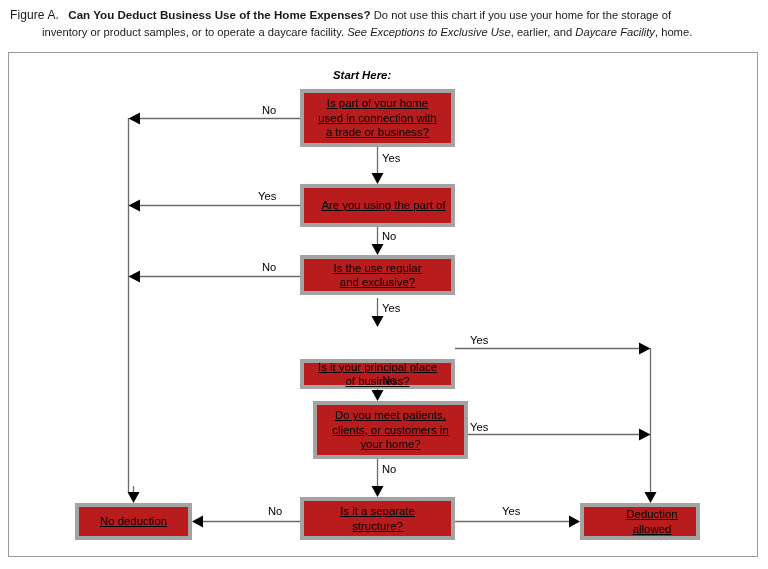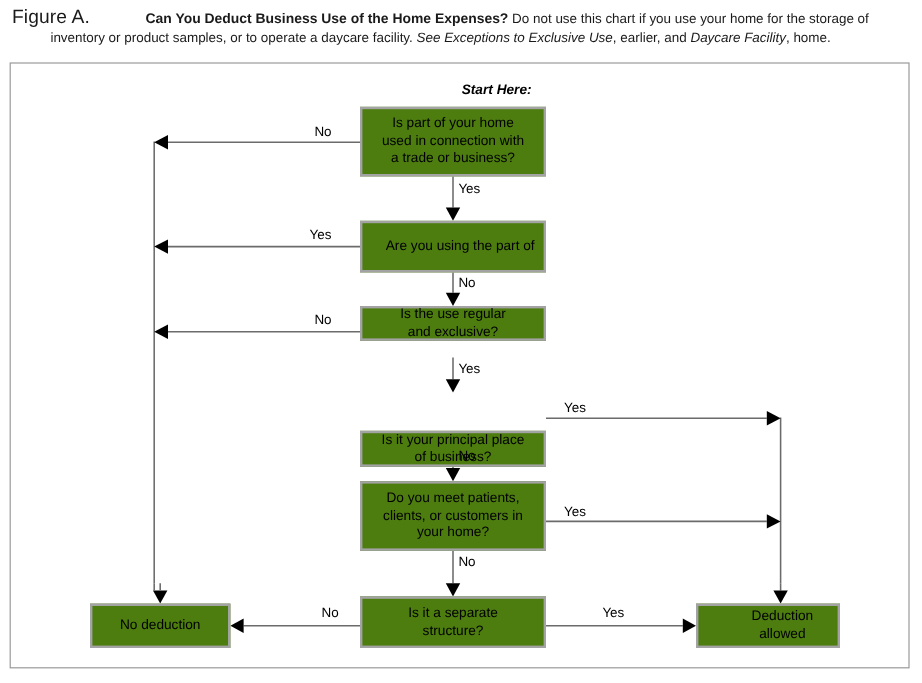--- a/index.html
+++ b/index.html
@@ -29,27 +29,26 @@
     position: absolute;
     font-size: 11.2px;
     line-height: 14px;
     color: #1a1a1a;
     white-space: nowrap;
   }
   #cap-line-1 { left: 10px; top: 8px; }
   #cap-line-2 { left: 42px; top: 25px; }
 
   .cap-figlabel {
-    font-size: 16px;
+    font-size: 12px;
     letter-spacing: 0.1px;
   }
   .cap-title {
     font-weight: bold;
     font-size: 11.6px;
-    margin-left: 37px;
   }
   .cap-normal { font-weight: normal; }
   .cap-italic { font-style: italic; }
 
   
   #chart-frame {
     position: absolute;
     left: 8px;
     top: 52px;
     width: 750px;
@@ -65,53 +64,54 @@
     left: 0px;
     top: 0px;
     width: 768px;
     height: 569px;
     pointer-events: none;
   }
 
   
   .flow-box {
     position: absolute;
-    border: 2px solid #a3a3a3;
-    background: #4d7c0f;
+    border: 4px solid #a3a3a3;
+    background: #b91c1c;
     box-sizing: border-box;
     display: flex;
     align-items: center;
     justify-content: center;
     text-align: center;
     font-size: 11.4px;
     line-height: 14.5px;
     color: #000000;
     padding: 2px 4px;
+    text-decoration: underline;
   }
   .flow-box span { display: block; }
 
   
   #box-q1 { left: 300px; top: 89px;  width: 155px; height: 58px; }
   #box-q2 { left: 300px; top: 184px; width: 155px; height: 43px; padding-left: 16px; }
-  #box-q3 { left: 300px; top: 255px; width: 155px; height: 29px; }
+  #box-q3 { left: 300px; top: 255px; width: 155px; height: 40px; }
   #box-q4 { left: 300px; top: 327px; width: 155px; height: 30px; margin-top: 32px; }
-  #box-q5 { left: 300px; top: 401px; width: 155px; height: 58px; }
+  #box-q5 { left: 313px; top: 401px; width: 155px; height: 58px; }
   #box-q6 { left: 300px; top: 497px; width: 155px; height: 43px; }
 
   
   #box-no-deduction      { left: 75px;  top: 503px; width: 117px; height: 37px; }
   #box-deduction-allowed { left: 580px; top: 503px; width: 120px; height: 37px; padding-left: 28px; }
 
   
   #start-here-label {
     position: absolute;
     left: 333px;
     top: 69px;
     width: 110px;
-    text-align: right;
+    text-align: left;
     font-size: 11.4px;
     font-weight: bold;
     font-style: italic;
     color: #000000;
   }
 
   
   .edge-label {
     position: absolute;
     font-size: 11.2px;

